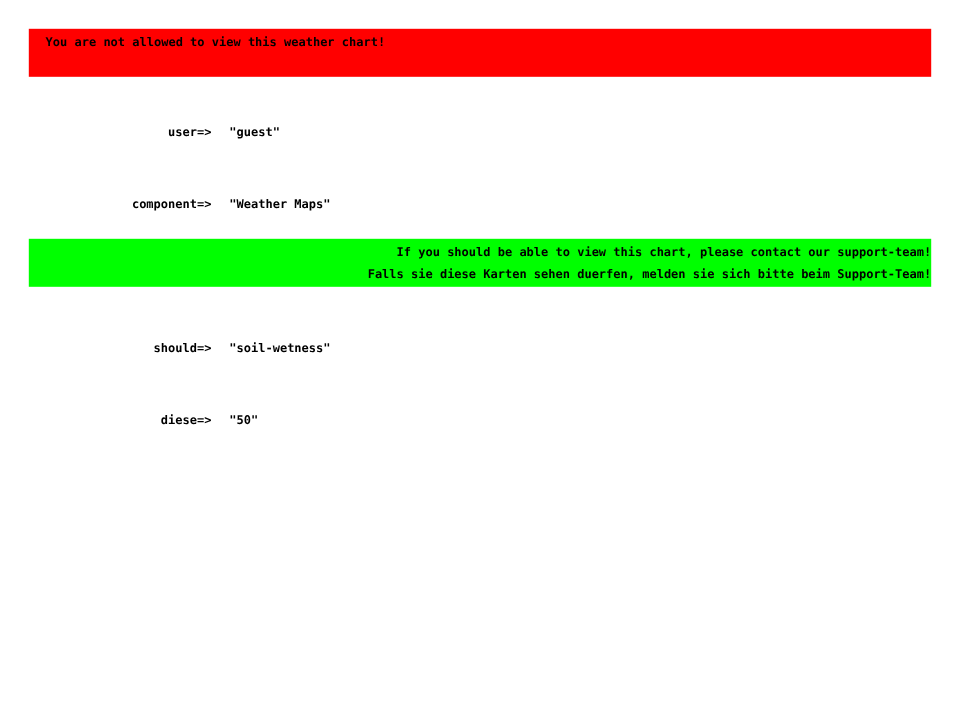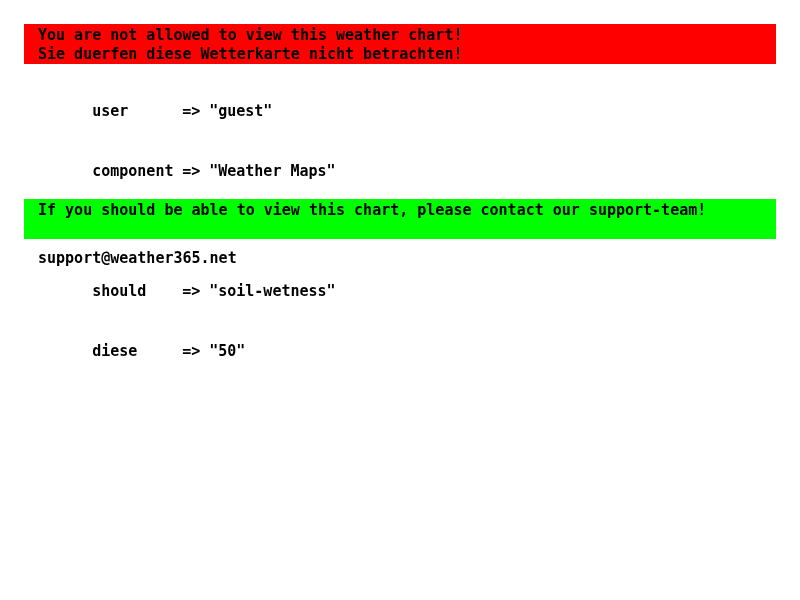--- a/index.html
+++ b/index.html
@@ -8,50 +8,51 @@
     background: #ffffff;
   }
   .page {
     position: relative;
     width: 800px;
     height: 600px;
     background: #ffffff;
     overflow: hidden;
     font-family: "DejaVu Sans Mono", monospace;
     font-weight: bold;
-    font-size: 15px;
+    font-size: 10px;
     color: #000000;
   }
   .banner {
     position: absolute;
     left: 24px;
     width: 752px;
     height: 40px;
     box-sizing: border-box;
     padding: 2px 0 0 14px;
   }
   .banner-red { top: 24px; background: #ff0000; }
-  .banner-green { top: 199px; background: #00ff00; }
+  .banner-green { top: 199px; background: #00ff00; text-align: right; }
   .banner .line {
     line-height: 19px;
     white-space: pre;
   }
   .kv {
     position: absolute;
     left: 38px;
     top: 81px;
   }
   .kv-row {
     line-height: 20px;
     white-space: pre;
   }
   .kv-key {
     display: inline-block;
     width: 90px;
     white-space: pre;
+    text-align: right;
   }
   .kv-arrow {
     display: inline-block;
     width: 27px;
     white-space: pre;
   }
   .kv-value {
     white-space: pre;
   }
   .footer {
@@ -65,21 +66,20 @@
     white-space: pre;
   }
 </style>
 </head>
 <body>
 
 <div class="page">
 
   <div class="banner banner-red" style="background-color: rgb(255, 0, 0);">
     <div class="line">You are not allowed to view this weather chart!</div>
-    <div class="line">Sie duerfen diese Wetterkarte nicht betrachten!</div>
   </div>
 
   <div class="kv">
     <div class="kv-row">
       <span class="kv-key">user</span><span class="kv-arrow">=&gt;</span><span class="kv-value">"guest"</span>
     </div>
     <div class="kv-row">
       <span class="kv-key">component</span><span class="kv-arrow">=&gt;</span><span class="kv-value">"Weather Maps"</span>
     </div>
     <div class="kv-row">
@@ -88,19 +88,19 @@
     <div class="kv-row">
       <span class="kv-key">should</span><span class="kv-arrow">=&gt;</span><span class="kv-value">"soil-wetness"</span>
     </div>
     <div class="kv-row">
       <span class="kv-key">diese</span><span class="kv-arrow">=&gt;</span><span class="kv-value">"50"</span>
     </div>
   </div>
 
   <div class="banner banner-green" style="background-color: rgb(0, 255, 0);">
     <div class="line">If you should be able to view this chart, please contact our support-team!</div>
+    <div class="line">Falls sie diese Karten sehen duerfen, melden sie sich bitte beim Support-Team!</div>
   </div>
 
   <div class="footer">
-    <span>support@weather365.net</span>
   </div>
 
 </div>
 
 </body></html>

